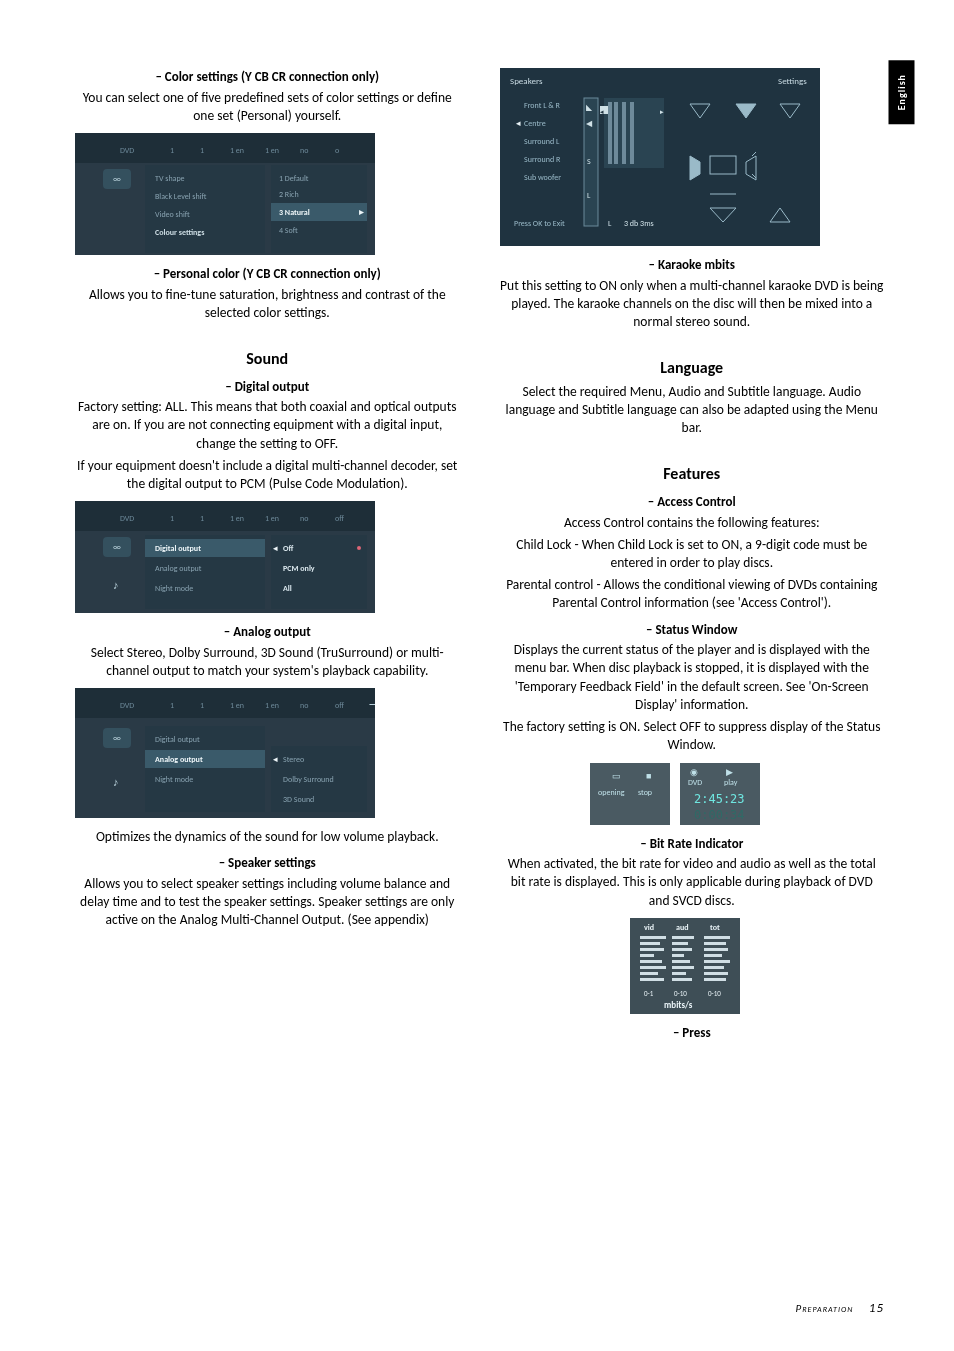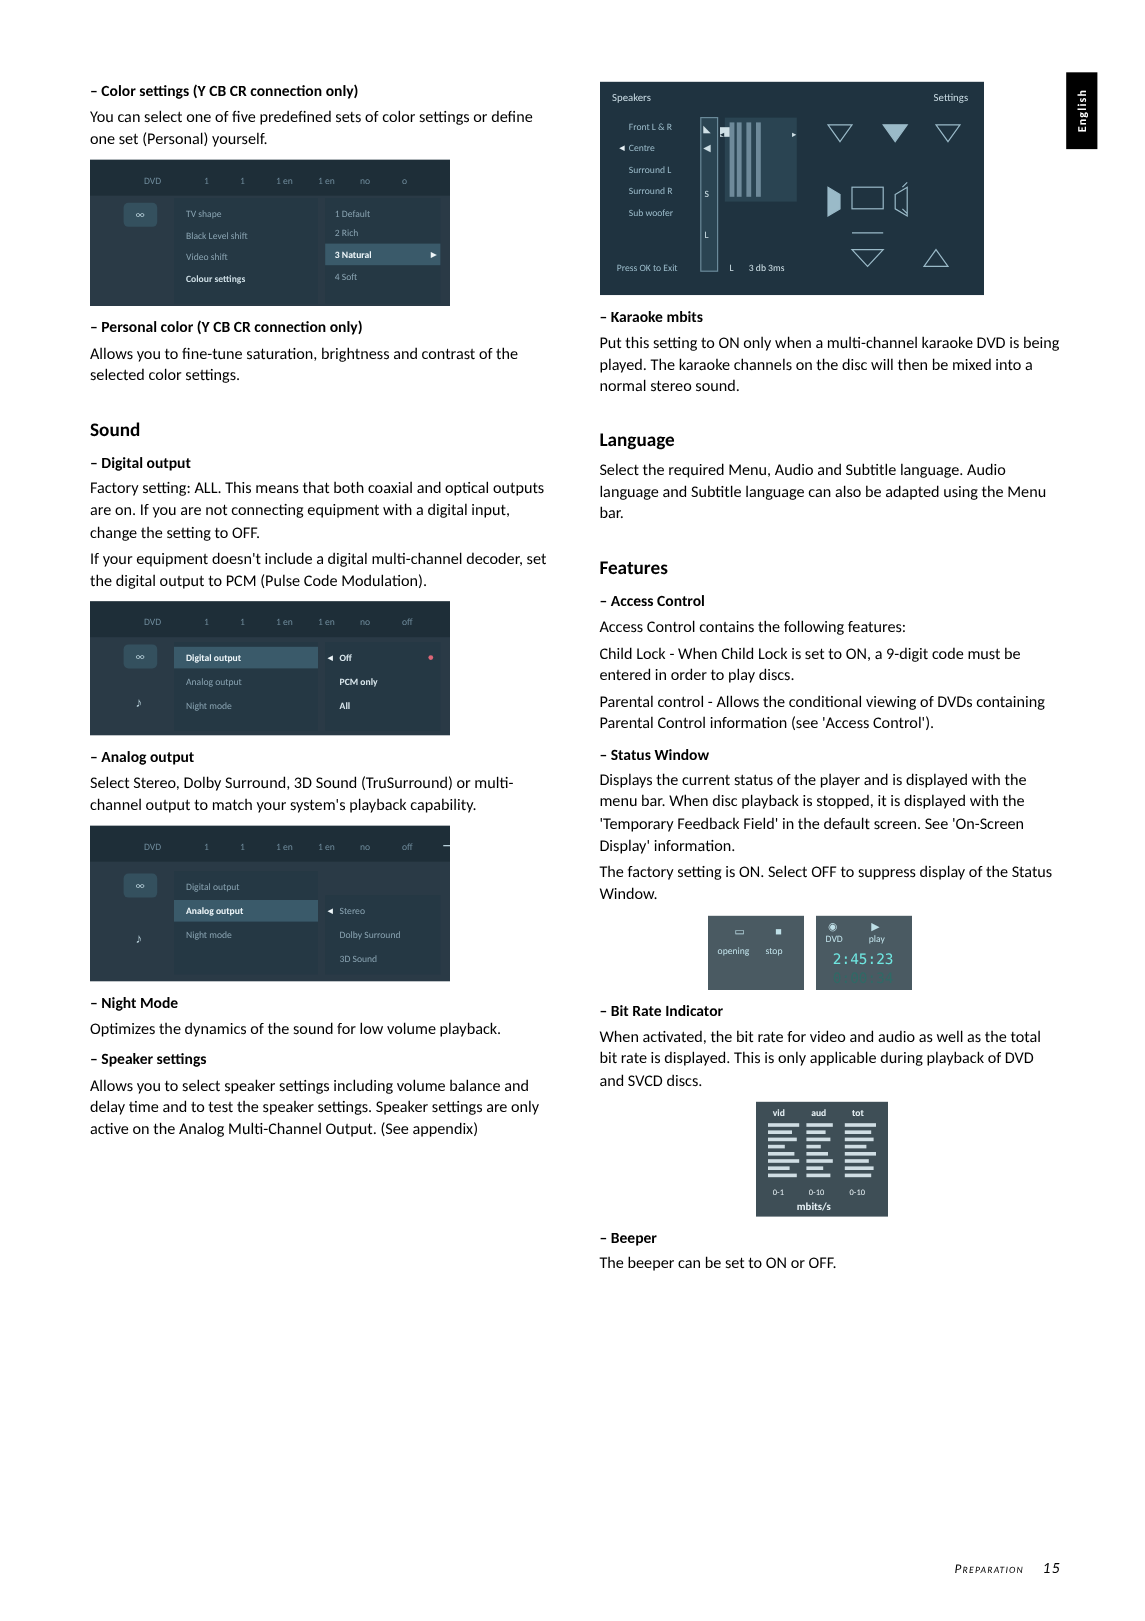--- a/index.html
+++ b/index.html
@@ -7,21 +7,21 @@
     width: 954px;
     height: 1351px;
     background: #fff;
     font-family: "Gill Sans", "Gill Sans MT", Calibri, sans-serif;
     font-size: 13.5px;
     line-height: 1.35;
     color: #000;
     position: relative;
     padding: 60px 70px 40px 75px;
   }
-  .columns { display: flex; gap: 40px; }
+  .columns { display: flex; gap: 40px; text-align: center; }
   .col { flex: 1; }
   .side-tab {
     position: absolute;
     right: 40px; top: 60px;
     background: #000; color: #fff;
     font-size: 10px; font-weight: bold;
     padding: 14px 6px;
     writing-mode: vertical-rl;
     transform: rotate(180deg);
     letter-spacing: 1px;
@@ -148,21 +148,20 @@
       </g>
       <rect x="196" y="58" width="96" height="66" fill="#253844"></rect>
       <text x="198" y="74" fill="#eef6f9" font-size="9">◂</text>
       <g fill="#88a2b0" font-size="8">
         <text x="208" y="74">Stereo</text>
         <text x="208" y="94">Dolby Surround</text>
         <text x="208" y="114">3D Sound</text>
       </g>
     </svg>
 
-    <h3 class="sub">–  Night Mode</h3>
     <p class="body">Optimizes the dynamics of the sound for low volume playback.</p>
 
     <h3 class="sub">–  Speaker settings</h3>
     <p class="body">Allows you to select speaker settings including volume balance and delay time and to test the speaker settings. Speaker settings are only active on the Analog Multi-Channel Output. (See appendix)</p>
   </div>
 
   <div class="col">
 
     <svg class="svg-figure" width="320" height="178" viewBox="0 0 320 178">
       <rect x="0" y="0" width="320" height="178" fill="#1f3340"></rect>
@@ -280,21 +279,20 @@
           <rect x="74" y="60" width="22" height="3"></rect>
       </g>
       <g fill="#e8f2f6" font-size="7">
         <text x="14" y="78">0-1</text>
         <text x="44" y="78">0-10</text>
         <text x="78" y="78">0-10</text>
         <text x="34" y="90" font-weight="bold" font-size="9">mbits/s</text>
       </g>
     </svg>
 
-    <h3 class="sub">–  Beeper</h3>
-    <p class="body">The beeper can be set to ON or OFF.</p>
+    <h3 class="sub">–  Press</h3>
   </div>
 </div>
 
 <div class="footer">
   <span class="label">Preparation</span>
   <span class="num">15</span>
 </div>
 
 </body></html>

